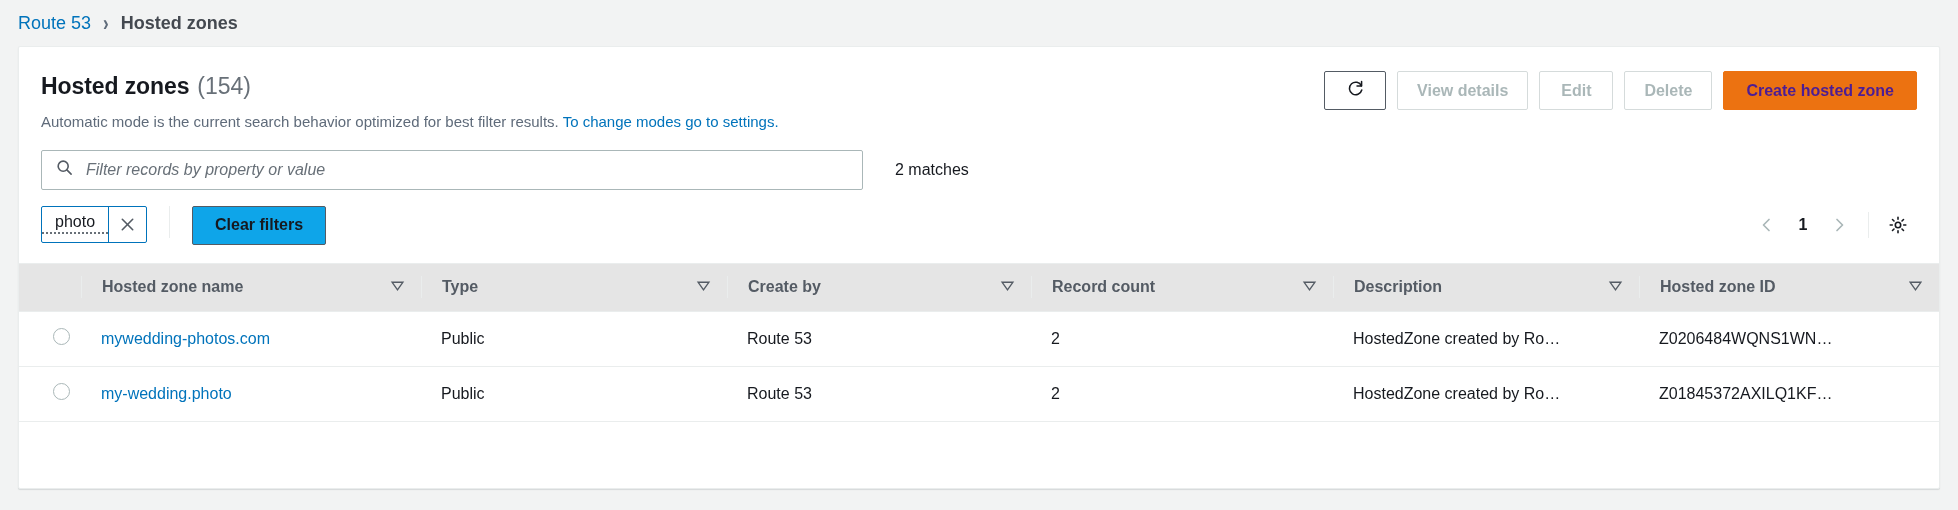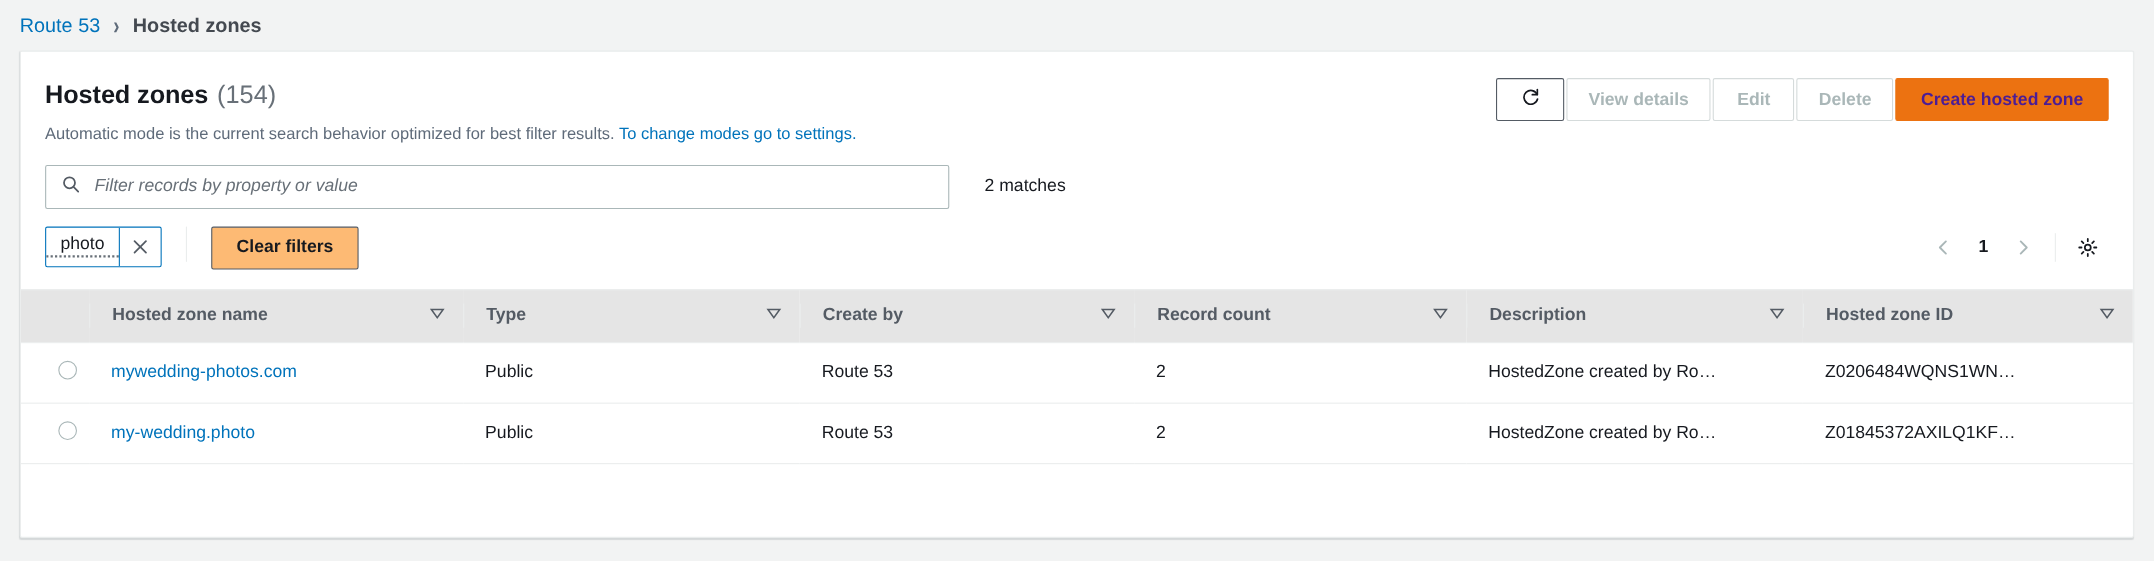--- a/index.html
+++ b/index.html
@@ -82,21 +82,21 @@
   }
   .subtitle a {
     color: #0073bb;
     text-decoration: none;
     cursor: pointer;
   }
 
   .head-actions {
     display: flex;
     align-items: center;
-    gap: 2px;
+    gap: 11px;
     padding-top: 2px;
     padding-left: 38px;
   }
   .btn {
     height: 39px;
     min-width: 74px;
     padding: 0 19px;
     border-radius: 2px;
     font-size: 16px;
     font-weight: 700;
@@ -204,21 +204,21 @@
     width: 1px;
     height: 32px;
     background: #eaeded;
     margin: 0 22px;
   }
   .btn-clear {
     height: 39px;
     padding: 0 22px;
     border: 1px solid #545b64;
     border-radius: 2px;
-    background: #fdba74;
+    background: #0ea5e9;
     font-size: 16px;
     font-weight: 700;
     color: #16191f;
     cursor: pointer;
     display: inline-flex;
     align-items: center;
   }
 
   .pager {
     position: absolute;

